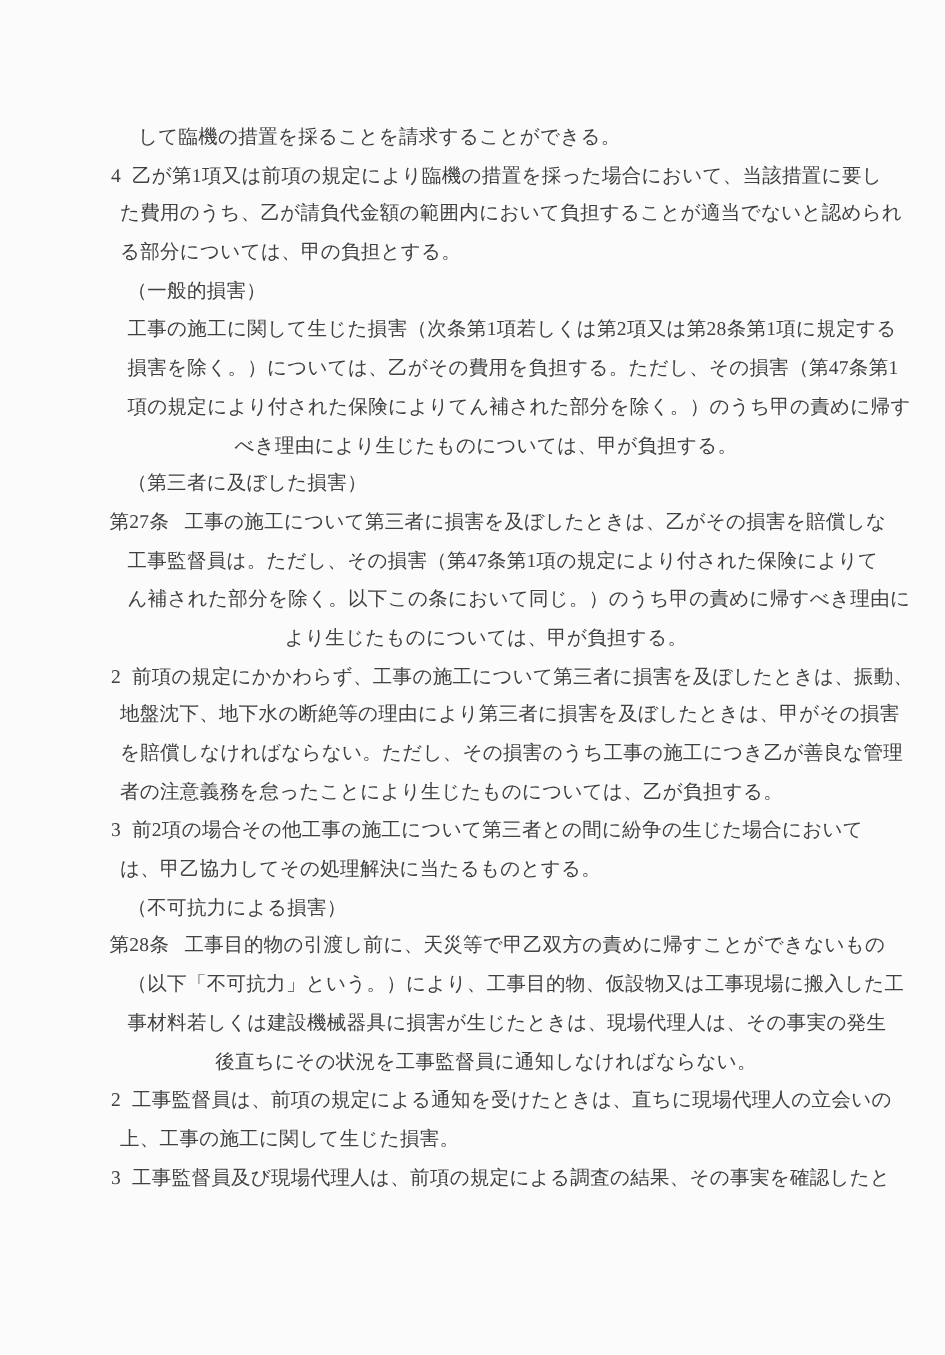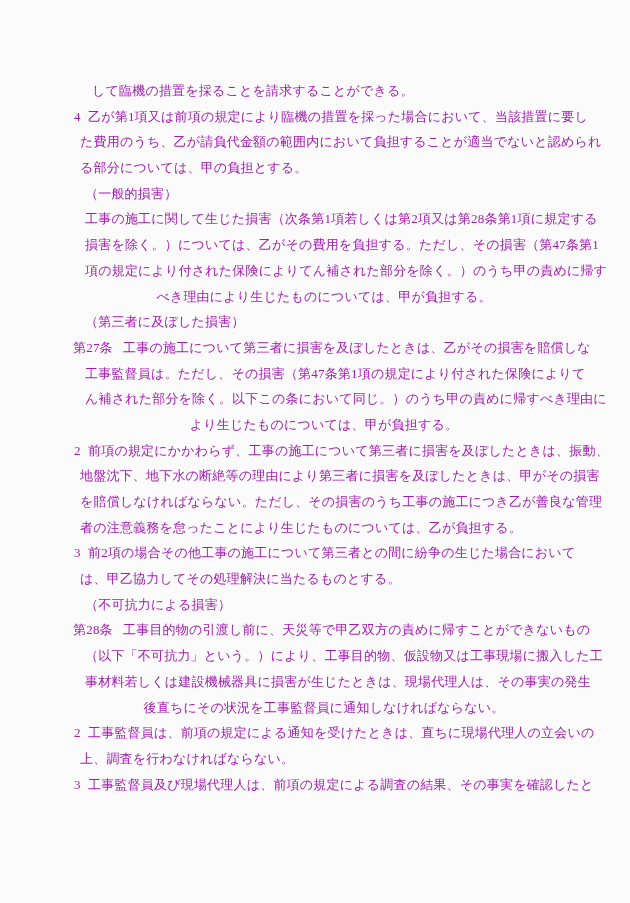--- a/index.html
+++ b/index.html
@@ -14,21 +14,21 @@
     background: #fbfbfb;
     overflow: hidden;
   }
   .content {
     position: absolute;
     left: 73px;
     top: 78px;
     width: 490px;
     font-family: "Liberation Serif", "DejaVu Serif", serif;
     font-size: 13px;
-    color: #a21caf;
+    color: #404040;
     -webkit-font-smoothing: antialiased;
   }
   .line {
     line-height: 25.7px;
     height: 25.7px;
     white-space: nowrap;
     letter-spacing: 0.2px;
   }
   
   .t-article  { padding-left: 0; }
@@ -71,16 +71,16 @@
       <div class="line t-wrap-num"><span>を賠償しなければならない。ただし、その損害のうち工事の施工につき乙が善良な管理</span></div>
       <div class="line t-wrap-num"><span>者の注意義務を怠ったことにより生じたものについては、乙が負担する。</span></div>
       <div class="line t-numbered"><span class="clause-num">3</span><span>前2項の場合その他工事の施工について第三者との間に紛争の生じた場合において</span></div>
       <div class="line t-wrap-num"><span>は、甲乙協力してその処理解決に当たるものとする。</span></div>
       <div class="line t-caption"><span>（不可抗力による損害）</span></div>
       <div class="line t-article"><span class="article-num">第28条</span><span>工事目的物の引渡し前に、天災等で甲乙双方の責めに帰すことができないもの</span></div>
       <div class="line t-wrap"><span>（以下「不可抗力」という。）により、工事目的物、仮設物又は工事現場に搬入した工</span></div>
       <div class="line t-wrap"><span>事材料若しくは建設機械器具に損害が生じたときは、現場代理人は、その事実の発生</span></div>
       <div class="line t-wrap"><span>後直ちにその状況を工事監督員に通知しなければならない。</span></div>
       <div class="line t-numbered"><span class="clause-num">2</span><span>工事監督員は、前項の規定による通知を受けたときは、直ちに現場代理人の立会いの</span></div>
-      <div class="line t-wrap-num"><span>上、調査を行わなければならない。</span></div>
+      <div class="line t-wrap-num"><span>上、工事の施工に関して生じた損害。</span></div>
       <div class="line t-numbered"><span class="clause-num">3</span><span>工事監督員及び現場代理人は、前項の規定による調査の結果、その事実を確認したと</span></div>
     </div>
 </div>
 
 </body></html>

